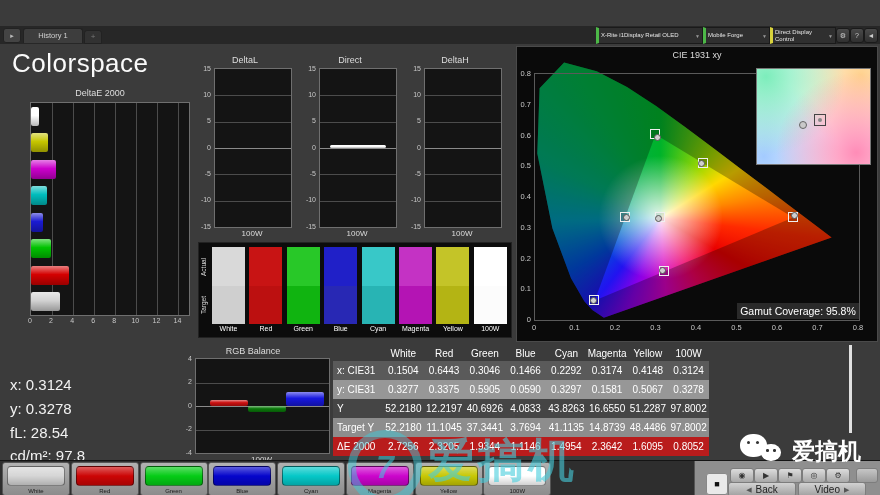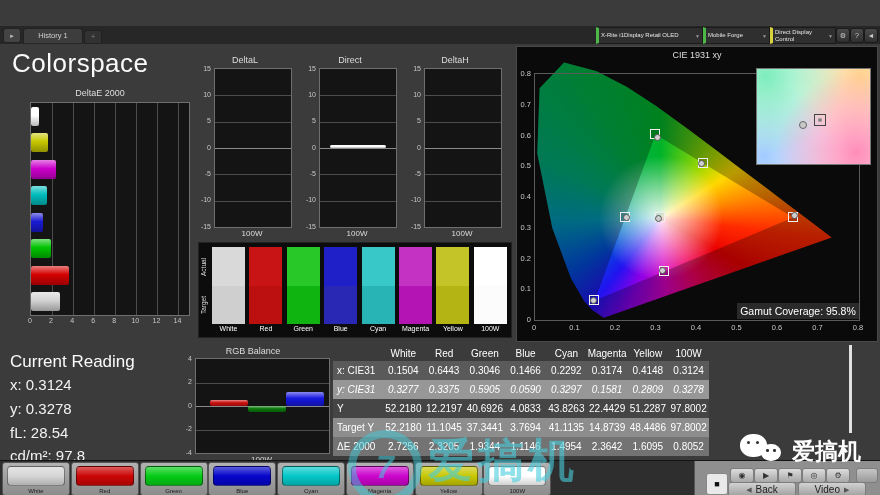--- a/index.html
+++ b/index.html
@@ -261,21 +261,20 @@
         <div class="inset-square">
             <i></i>
           </div>
       </div>
       <div class="coverage">
         <span>Gamut Coverage:</span>
         <span>95.8%</span>
       </div>
     </div>
 
-    <div class="rtitle">Current Reading</div>
     <div class="rline" style="top:332px;">x: 0.3124</div>
     <div class="rline" style="top:356px;">y: 0.3278</div>
     <div class="rline" style="top:380px;">fL: 28.54</div>
     <div class="rline" style="top:403px;">cd/m²: 97.8</div>
 
     <div class="panel" id="rgb-panel" style="left:173px;top:301px;width:160px;height:122px;">
       <div class="ctitle" style="top:1px;">RGB Balance</div>
       <div class="plot" id="rgb-plot" style="left:22px;top:13px;width:133px;height:94px;">
           <div class="hgrid" style="position: absolute; top: 23.5px;"></div>
           <div class="hgrid zero" style="position: absolute; top: 47px;"></div>
@@ -308,54 +307,54 @@
           <span class="c lab">x: CIE31</span>
           <span class="c">0.1504</span>
           <span class="c">0.6443</span>
           <span class="c">0.3046</span>
           <span class="c">0.1466</span>
           <span class="c">0.2292</span>
           <span class="c">0.3174</span>
           <span class="c">0.4148</span>
           <span class="c">0.3124</span>
         </div>
-        <div class="trow" style="height: 19px; background: rgb(151, 151, 151); font-style: italic;">
+        <div class="trow" style="height: 19px; background: rgb(151, 151, 151);">
           <span class="c lab">y: CIE31</span>
           <span class="c">0.3277</span>
           <span class="c">0.3375</span>
           <span class="c">0.5905</span>
           <span class="c">0.0590</span>
           <span class="c">0.3297</span>
           <span class="c">0.1581</span>
-          <span class="c">0.2809</span>
+          <span class="c">0.5067</span>
           <span class="c">0.3278</span>
         </div>
         <div class="trow" style="height: 19px; background: rgb(69, 69, 69);">
           <span class="c lab">Y</span>
           <span class="c">52.2180</span>
           <span class="c">12.2197</span>
           <span class="c">40.6926</span>
           <span class="c">4.0833</span>
           <span class="c">43.8263</span>
-          <span class="c">22.4429</span>
+          <span class="c">16.6550</span>
           <span class="c">51.2287</span>
           <span class="c">97.8002</span>
         </div>
         <div class="trow" style="height: 19px; background: rgb(141, 141, 141);">
           <span class="c lab">Target Y</span>
           <span class="c">52.2180</span>
           <span class="c">11.1045</span>
           <span class="c">37.3441</span>
           <span class="c">3.7694</span>
           <span class="c">41.1135</span>
           <span class="c">14.8739</span>
           <span class="c">48.4486</span>
           <span class="c">97.8002</span>
         </div>
-        <div class="trow" style="height: 19px; background: #737373;">
+        <div class="trow" style="height: 19px; background: #b91c1c;">
           <span class="c lab">ΔE 2000</span>
           <span class="c">2.7256</span>
           <span class="c">2.3205</span>
           <span class="c">1.9344</span>
           <span class="c">1.1146</span>
           <span class="c">1.4954</span>
           <span class="c">2.3642</span>
           <span class="c">1.6095</span>
           <span class="c">0.8052</span>
         </div>

